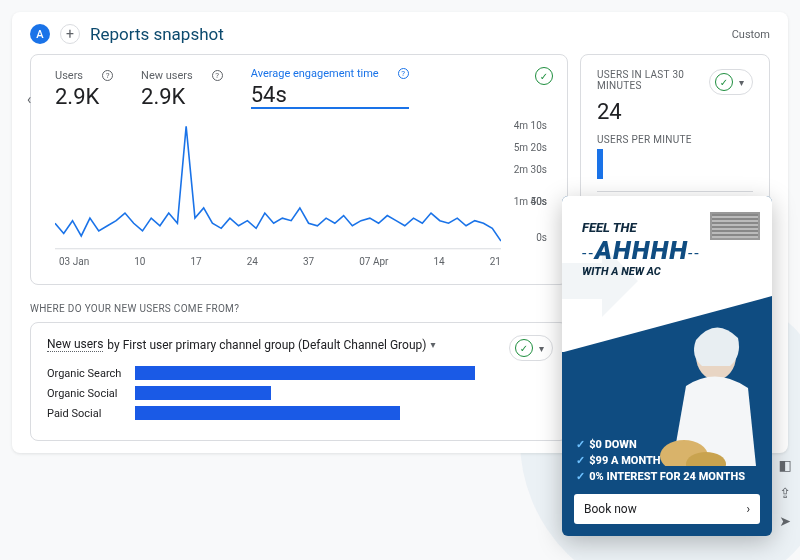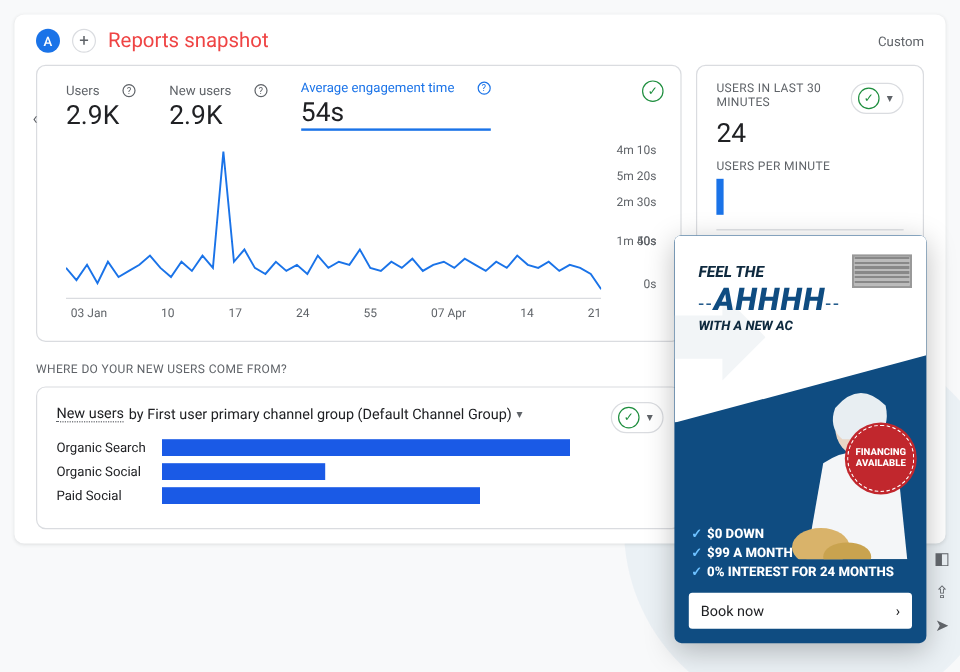--- a/index.html
+++ b/index.html
@@ -1,21 +1,21 @@
 <!DOCTYPE html>
 <html><head>
 <meta charset="utf-8">
 <style>
 *{box-sizing:border-box;margin:0;padding:0;font-family:Roboto,Arial,sans-serif}
 body{background:#f8f9fa;width:800px;height:560px;overflow:hidden;position:relative;color:#202124}
 .app{background:#fff;border-radius:8px;margin:12px;padding:12px 18px;box-shadow:0 1px 3px rgba(60,64,67,.12)}
 .topbar{display:flex;align-items:center;gap:10px;margin-bottom:10px}
 .badge-a{width:20px;height:20px;border-radius:50%;background:#1a73e8;color:#fff;font-size:11px;display:flex;align-items:center;justify-content:center;font-weight:500}
 .add-btn{width:20px;height:20px;border-radius:50%;border:1px solid #dadce0;display:flex;align-items:center;justify-content:center;font-size:14px;color:#5f6368;cursor:pointer}
-.title{font-size:17px;color:#ef4444}
+.title{font-size:17px;color:#0c4a6e}
 .spacer{flex:1}
 .custom-label{font-size:11px;color:#5f6368}
 .row{display:flex;gap:12px}
 .card{border:1px solid #dadce0;border-radius:8px;padding:14px 16px;position:relative}
 .main-card{flex:1}
 .side-card{width:190px}
 .check{width:18px;height:18px;border-radius:50%;border:1.5px solid #1e8e3e;display:inline-flex;align-items:center;justify-content:center;color:#1e8e3e;font-size:10px}
 .check-pos{position:absolute;top:12px;right:14px}
 .metrics{display:flex;gap:28px;border-bottom:1px solid transparent}
 .metric{cursor:pointer}
@@ -118,21 +118,21 @@
             <path d="M0.0 96.0 L8.2 105.6 L16.5 93.6 L24.7 108.0 L32.9 91.2 L41.2 103.2 L49.4 98.4 L57.6 93.6 L65.9 86.4 L74.1 96.0 L82.4 103.2 L90.6 91.2 L98.8 98.4 L107.1 86.4 L115.3 96.0 L123.5 4.8 L131.8 91.2 L140.0 81.6 L148.2 96.0 L156.5 100.8 L164.7 91.2 L172.9 98.4 L181.2 93.6 L189.4 100.8 L197.6 86.4 L205.9 96.0 L214.1 91.2 L222.4 93.6 L230.6 81.6 L238.8 96.0 L247.1 98.4 L255.3 91.2 L263.5 96.0 L271.8 88.8 L280.0 98.4 L288.2 93.6 L296.5 91.2 L304.7 96.0 L312.9 88.8 L321.2 93.6 L329.4 98.4 L337.6 91.2 L345.9 96.0 L354.1 86.4 L362.4 93.6 L370.6 96.0 L378.8 91.2 L387.1 98.4 L395.3 93.6 L403.5 96.0 L411.8 100.8 L420.0 112.8 " fill="none" stroke="#1a73e8" stroke-width="1.5"></path>
             <line x1="0" x2="420" y1="120" y2="120" stroke="#dadce0"></line>
           </svg>
         <div class="xlabels">
           <span>
               <b style="font-weight:400">03 Jan</b>
             </span>
           <span>10</span>
           <span>17</span>
           <span>24</span>
-          <span>55</span>
+          <span>37</span>
           <span>07 Apr</span>
           <span>14</span>
           <span>21</span>
         </div>
       </div>
     </div>
 
     <div class="card side-card">
       <div style="display:flex;justify-content:space-between;align-items:flex-start">
         <div class="section-label">USERS IN LAST 30 MINUTES</div>
@@ -192,23 +192,20 @@
       <div class="ad-sub">WITH A NEW AC</div>
     </div>
   </div>
   <svg class="ad-person" viewBox="0 0 110 150">
     <ellipse cx="60" cy="40" rx="20" ry="24" fill="#e8d5c4"></ellipse>
     <path d="M40 24 Q60 0 82 22 Q86 40 74 50 L46 50 Q34 40 40 24" fill="#e8eef2"></path>
     <path d="M30 70 Q60 50 92 72 L100 150 L16 150 Z" fill="#f4f6f8"></path>
     <ellipse cx="28" cy="140" rx="24" ry="16" fill="#d9b36a"></ellipse>
     <ellipse cx="50" cy="148" rx="20" ry="12" fill="#c9a34f"></ellipse>
   </svg>
-  <div class="ad-badge">
-      <span>FINANCING AVAILABLE</span>
-    </div>
   <div class="ad-list">
     <div><span class="ck">✓</span><span>$0 DOWN</span></div>
     <div><span class="ck">✓</span><span>$99 A MONTH</span></div>
     <div><span class="ck">✓</span><span>0% INTEREST FOR 24 MONTHS</span></div>
   </div>
   <div class="ad-btn">
     <span>Book now</span>
       <span>›</span>
   </div>
 </div>

